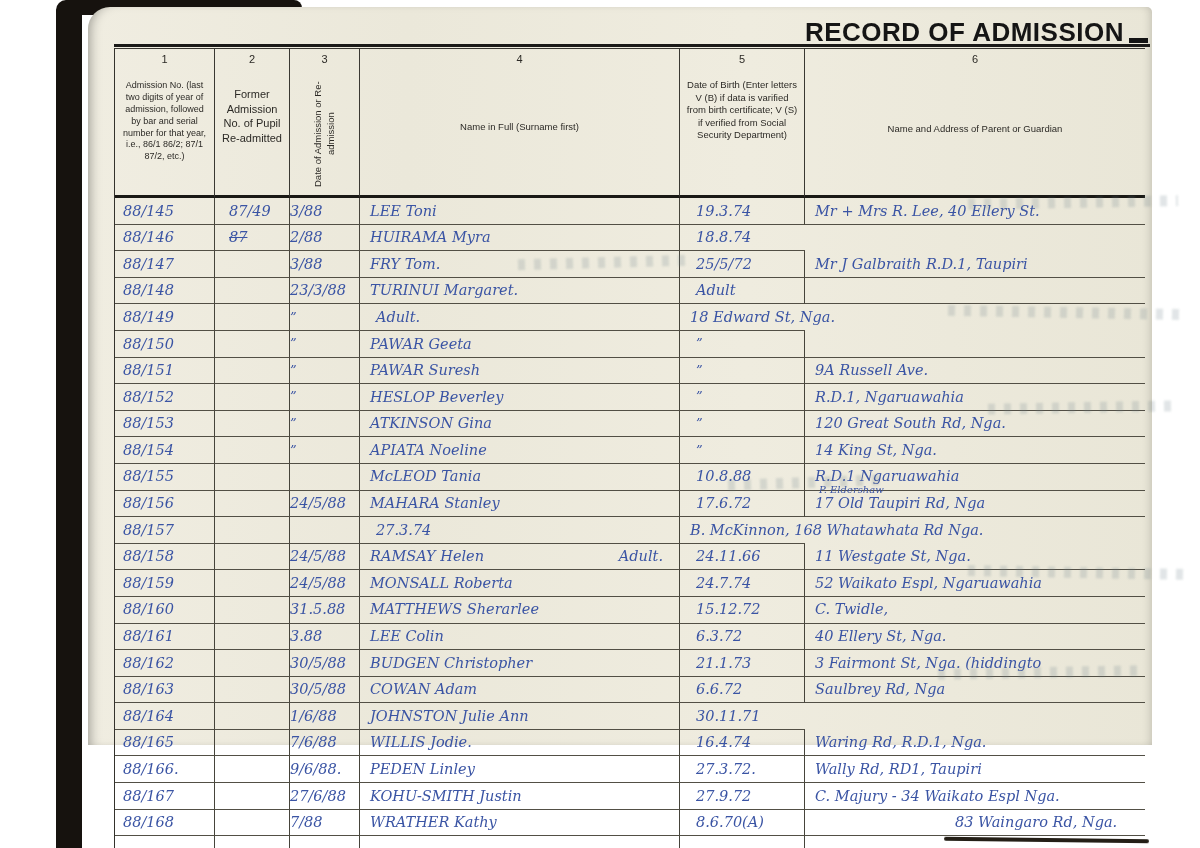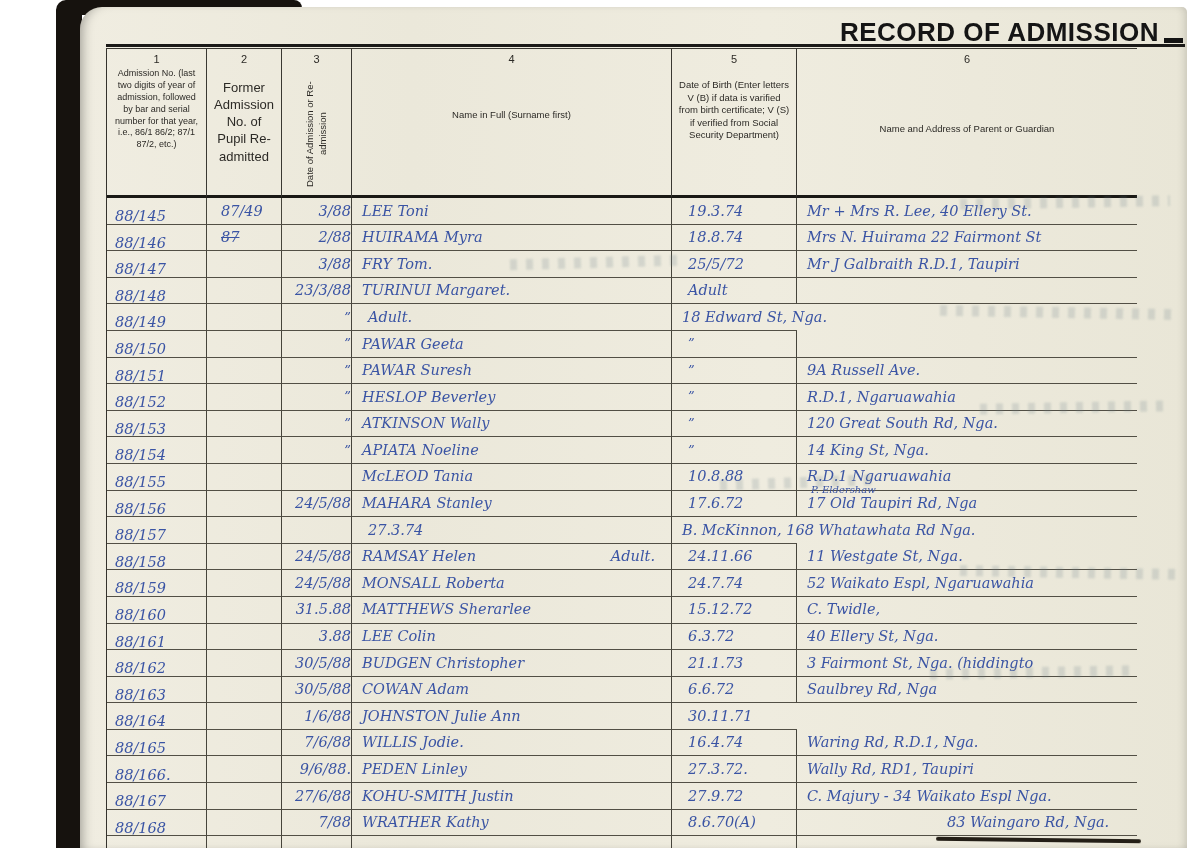--- a/index.html
+++ b/index.html
@@ -6,25 +6,24 @@
   body{
     width:1200px;height:848px;position:relative;overflow:hidden;
     background:#ffffff;
     font-family:"Liberation Sans", sans-serif;
   }
   
   .edge-left{position:absolute;left:56px;top:0;width:26px;height:848px;background:#16120e;border-radius:10px 0 0 0;}
   .edge-top{position:absolute;left:56px;top:0;width:246px;height:15px;background:#16120e;border-radius:14px 8px 0 0;}
   
   .page{
-    position:absolute;left:80px;top:7px;width:1064px;height:841px;
+    position:absolute;left:88px;top:7px;width:1064px;height:738px;
     background:linear-gradient(90deg,#f0ede1,#ebe8da 30%,#efecdf 62%,#e9e6d7);
     border-radius:22px 5px 0 0;
     box-shadow:inset 9px 0 12px -7px rgba(0,0,0,.35), inset -7px 0 10px -6px rgba(0,0,0,.18);
-    padding-left:43px;
   }
   .title{
     position:absolute;top:10px;right:28px;
     font-size:26px;font-weight:bold;letter-spacing:.5px;color:#151515;
     font-family:"Liberation Sans",sans-serif;
   }
   .title-dash{position:absolute;top:31px;right:4px;width:19px;height:5px;background:#141414;}
   .top-rule{position:absolute;left:26px;right:2px;top:37px;height:3px;background:#1b1a18;}
 
   
@@ -32,44 +31,44 @@
   .grid{display:grid;grid-template-columns:100px 75px 70px 320px 125px 340px;}
   .header{height:149px;}
   .hcell{
     border-right:1px solid #3a3832;border-bottom:3px solid #1a1915;
     display:flex;flex-direction:column;align-items:center;text-align:center;
     color:#2c2a26;overflow:hidden;
   }
   .hcell:last-child{border-right:none;}
   .hnum{font-size:11px;margin-top:4px;}
   .hdesc{font-size:9px;line-height:1.32;padding:0 5px;}
-  .c1h .hdesc{margin-top:3px;}
-  .c2h .hdesc{margin-top:14px;font-size:13px;}
+  .c1h .hdesc{margin-top:15px;}
+  .c2h .hdesc{margin-top:22px;font-size:11px;}
   .c3h .hdesc{writing-mode:vertical-rl;transform:rotate(180deg);margin-top:8px;font-size:9.5px;line-height:1.35;}
-  .c4h .hdesc{margin-top:44px;font-size:9.5px;}
+  .c4h .hdesc{margin-top:56px;font-size:9.5px;}
   .c5h .hdesc{margin-top:14px;font-size:9.5px;}
   .c6h .hdesc{margin-top:58px;font-size:9.5px;}
 
   .trow{height:26.6px;}
   .cell{
     border-right:1px solid #46443b;border-bottom:1px solid #53504六;
     border-bottom:1px solid #524f45;
     position:relative;display:flex;align-items:center;overflow:visible;
   }
   .cell:last-child{border-right:none;}
   .tailrow{height:12px;}
   .tailrow .cell{border-bottom:none;}
 
   .ink{
     font-family:"DejaVu Serif",serif;font-style:italic;
     color:#3a54a4;font-size:14.5px;white-space:nowrap;line-height:1;
   }
-  .cellc1{padding-left:8px;align-items:flex-end;}
+  .cellc1{padding-left:8px;}
   .cellc2{padding-left:14px;align-items:center;}
-  .cellc3{justify-content:flex-end;}
+  .cellc3{justify-content:flex-start;}
   .cellc4{padding-left:10px;}
   .cellc5{padding-left:16px;}
   .cellc6{padding-left:10px;}
   .struck{text-decoration:line-through;}
   .ditto{font-size:13px;}
   .note-right{margin-left:auto;margin-right:16px;}
   .pnote{position:absolute;top:-6px;left:14px;font-size:10px;}
   .indent{padding-left:150px;}
 
   
@@ -148,23 +147,20 @@
           </div>
           <div class="cell cellc3">
             <span class="ink">2/88</span>
           </div>
           <div class="cell cellc4">
             <span class="ink">HUIRAMA Myra</span>
           </div>
           <div class="cell cellc5">
             <span class="ink">18.8.74</span>
           </div>
-          <div class="cell cellc6">
-            <span class="ink">Mrs N. Huirama 22 Fairmont St</span>
-          </div>
         </div>
         <div class="grid trow">
           <div class="cell cellc1">
             <span class="ink">88/147</span>
           </div>
           <div class="cell cellc2"></div>
           <div class="cell cellc3">
             <span class="ink">3/88</span>
           </div>
           <div class="cell cellc4">
@@ -262,21 +258,21 @@
         </div>
         <div class="grid trow">
           <div class="cell cellc1">
             <span class="ink">88/153</span>
           </div>
           <div class="cell cellc2"></div>
           <div class="cell cellc3">
             <span class="ink ditto">”</span>
           </div>
           <div class="cell cellc4">
-            <span class="ink">ATKINSON Wally</span>
+            <span class="ink">ATKINSON Gina</span>
           </div>
           <div class="cell cellc5">
             <span class="ink ditto">”</span>
           </div>
           <div class="cell cellc6">
             <span class="ink">120 Great South Rd, Nga.</span>
           </div>
         </div>
         <div class="grid trow">
           <div class="cell cellc1">

